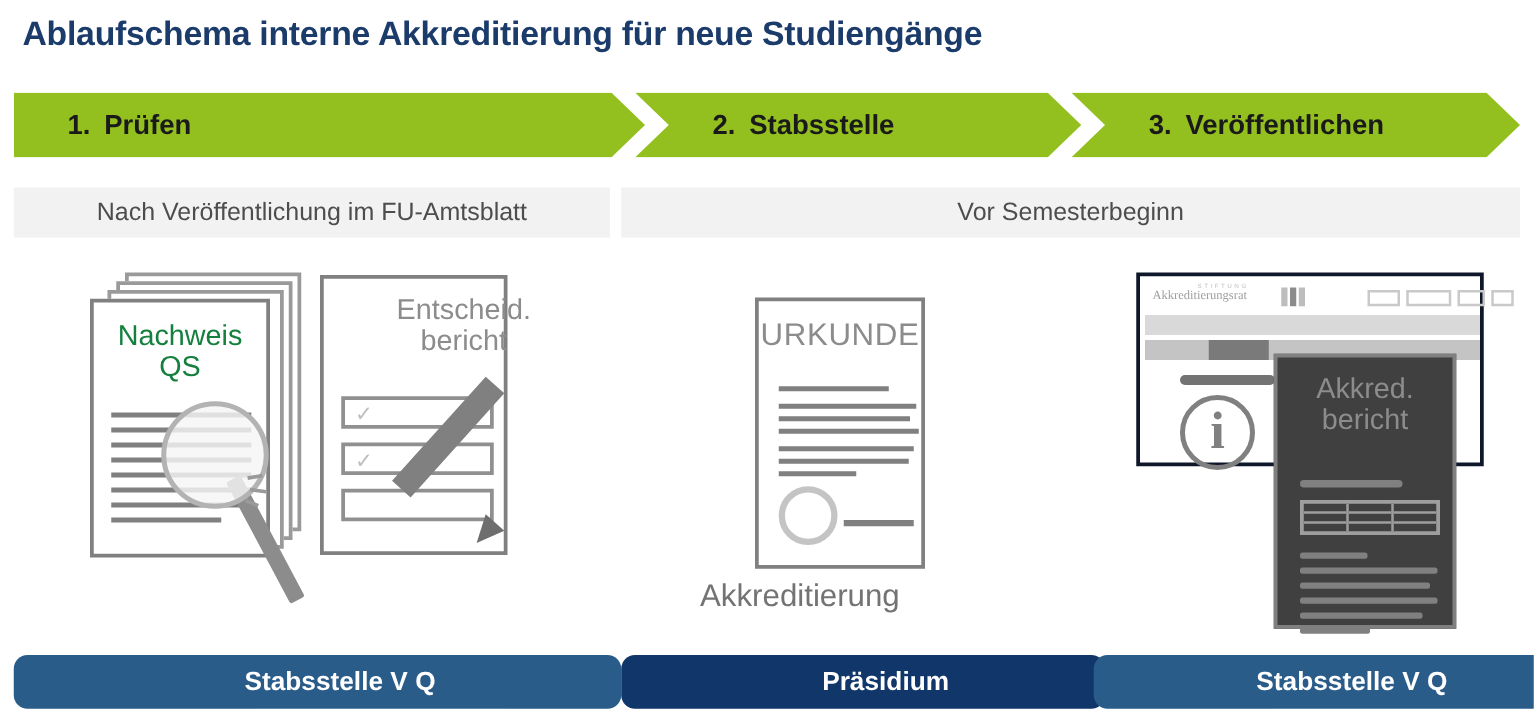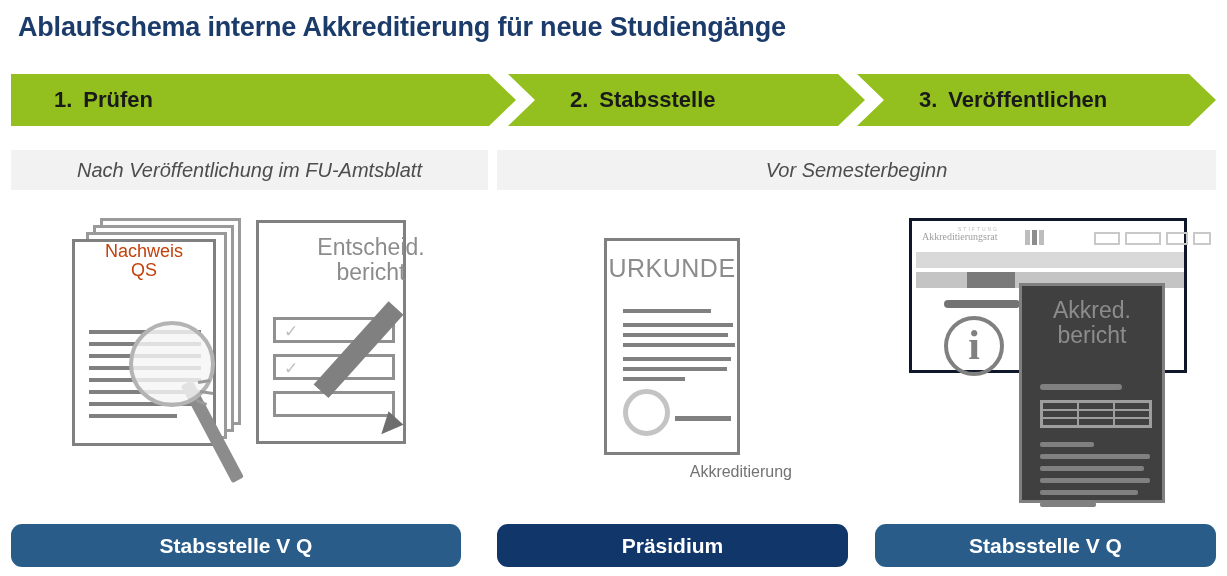--- a/index.html
+++ b/index.html
@@ -79,21 +79,20 @@
     display: flex;
     align-items: center;
     justify-content: center;
   }
   .graybar-1 { left: 11px; width: 477px; }
   .graybar-2 { left: 497px; width: 719px; }
   .graybar-label {
     font-size: 20px;
     color: #4D4D4D;
     white-space: nowrap;
-    font-style: italic;
   }
 
   
   .stage { position: absolute; left: 0; top: 0; width: 1227px; height: 576px; }
   .ill { position: absolute; }
 
   
   .doc {
     position: absolute;
     background: #ffffff;
@@ -126,23 +125,23 @@
   .sheet-3 { left: 28px; top: 0px; }
   .sheet-2 { left: 21px; top: 7px; }
   .sheet-1 { left: 14px; top: 14px; }
   .sheet-front {
     left: 0px; top: 21px;
     width: 144px; height: 207px;
     border-color: #808080;
     z-index: 3;
   }
   #nachweis-title {
-    top: 0;
-    font-size: 18px;
-    color: #c2410c;
+    top: 14px;
+    font-size: 23px;
+    color: #15803d;
   }
   .nq-line { left: 14px; }
   #mag-glass {
     position: absolute;
     left: 57px; top: 103px;
     width: 78px; height: 78px;
     border: 4px solid #B3B3B3;
     border-radius: 50%;
     background: rgba(245,245,245,0.82);
     z-index: 5;
@@ -220,22 +219,22 @@
   #sig-line {
     position: absolute;
     left: 68px; top: 175px;
     width: 56px; height: 5px;
     background: #808080;
   }
   #urkunde-caption {
     position: absolute;
     left: -44px; top: 241px;
     width: 232px;
-    text-align: right;
-    font-size: 16px;
+    text-align: left;
+    font-size: 25px;
     color: #737373;
   }
 
   
   #ill-browser { left: 909px; top: 218px; width: 280px; height: 290px; }
   #browser-win {
     position: absolute;
     left: 0; top: 0;
     width: 278px; height: 155px;
     border: 3px solid #0f172a;
@@ -356,20 +355,21 @@
     position: absolute;
     top: 524px;
     height: 43px;
     border-radius: 11px;
     display: flex;
     align-items: center;
     justify-content: center;
     color: #FFFFFF;
     font-size: 21px;
     font-weight: bold;
+    padding-left: 36px;
   }
   #btn-1 { left: 11px; width: 450px; background: #2A5C8A; }
   #btn-2 { left: 497px; width: 351px; background: #10366A; }
   #btn-3 { left: 875px; width: 341px; background: #2A5C8A; }
 </style>
 </head>
 <body>
 
 <div class="page-title">Ablaufschema interne Akkreditierung für neue Studiengänge</div>
 

